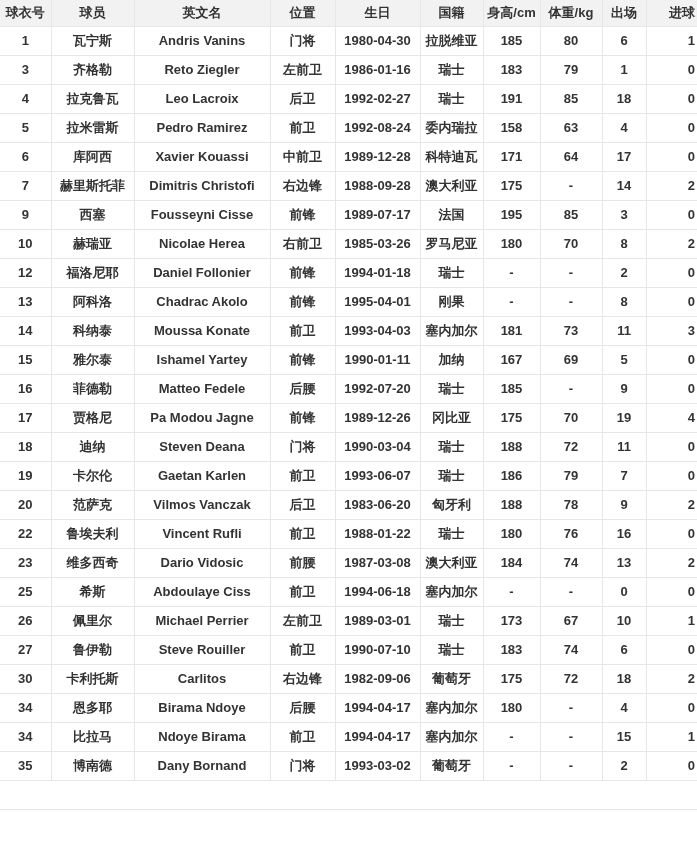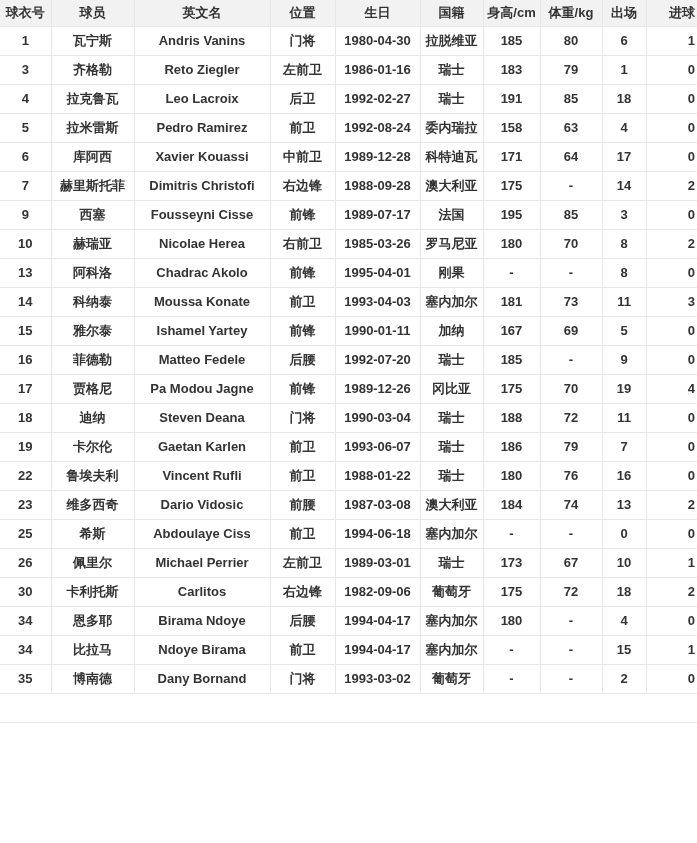--- a/index.html
+++ b/index.html
@@ -195,20 +195,32 @@
         <td>Nicolae Herea</td>
         <td>右前卫</td>
         <td>1985-03-26</td>
         <td>罗马尼亚</td>
         <td>180</td>
         <td>70</td>
         <td>8</td>
         <td>2</td>
       </tr>
       <tr>
+        <td>12</td>
+        <td>福洛尼耶</td>
+        <td>Daniel Follonier</td>
+        <td>前锋</td>
+        <td>1994-01-18</td>
+        <td>瑞士</td>
+        <td>-</td>
+        <td>-</td>
+        <td>2</td>
+        <td>0</td>
+      </tr>
+      <tr>
         <td>13</td>
         <td>阿科洛</td>
         <td>Chadrac Akolo</td>
         <td>前锋</td>
         <td>1995-04-01</td>
         <td>刚果</td>
         <td>-</td>
         <td>-</td>
         <td>8</td>
         <td>0</td>
@@ -279,20 +291,32 @@
         <td>Gaetan Karlen</td>
         <td>前卫</td>
         <td>1993-06-07</td>
         <td>瑞士</td>
         <td>186</td>
         <td>79</td>
         <td>7</td>
         <td>0</td>
       </tr>
       <tr>
+        <td>20</td>
+        <td>范萨克</td>
+        <td>Vilmos Vanczak</td>
+        <td>后卫</td>
+        <td>1983-06-20</td>
+        <td>匈牙利</td>
+        <td>188</td>
+        <td>78</td>
+        <td>9</td>
+        <td>2</td>
+      </tr>
+      <tr>
         <td>22</td>
         <td>鲁埃夫利</td>
         <td>Vincent Rufli</td>
         <td>前卫</td>
         <td>1988-01-22</td>
         <td>瑞士</td>
         <td>180</td>
         <td>76</td>
         <td>16</td>
         <td>0</td>
@@ -327,20 +351,32 @@
         <td>Michael Perrier</td>
         <td>左前卫</td>
         <td>1989-03-01</td>
         <td>瑞士</td>
         <td>173</td>
         <td>67</td>
         <td>10</td>
         <td>1</td>
       </tr>
       <tr>
+        <td>27</td>
+        <td>鲁伊勒</td>
+        <td>Steve Rouiller</td>
+        <td>前卫</td>
+        <td>1990-07-10</td>
+        <td>瑞士</td>
+        <td>183</td>
+        <td>74</td>
+        <td>6</td>
+        <td>0</td>
+      </tr>
+      <tr>
         <td>30</td>
         <td>卡利托斯</td>
         <td>Carlitos</td>
         <td>右边锋</td>
         <td>1982-09-06</td>
         <td>葡萄牙</td>
         <td>175</td>
         <td>72</td>
         <td>18</td>
         <td>2</td>

